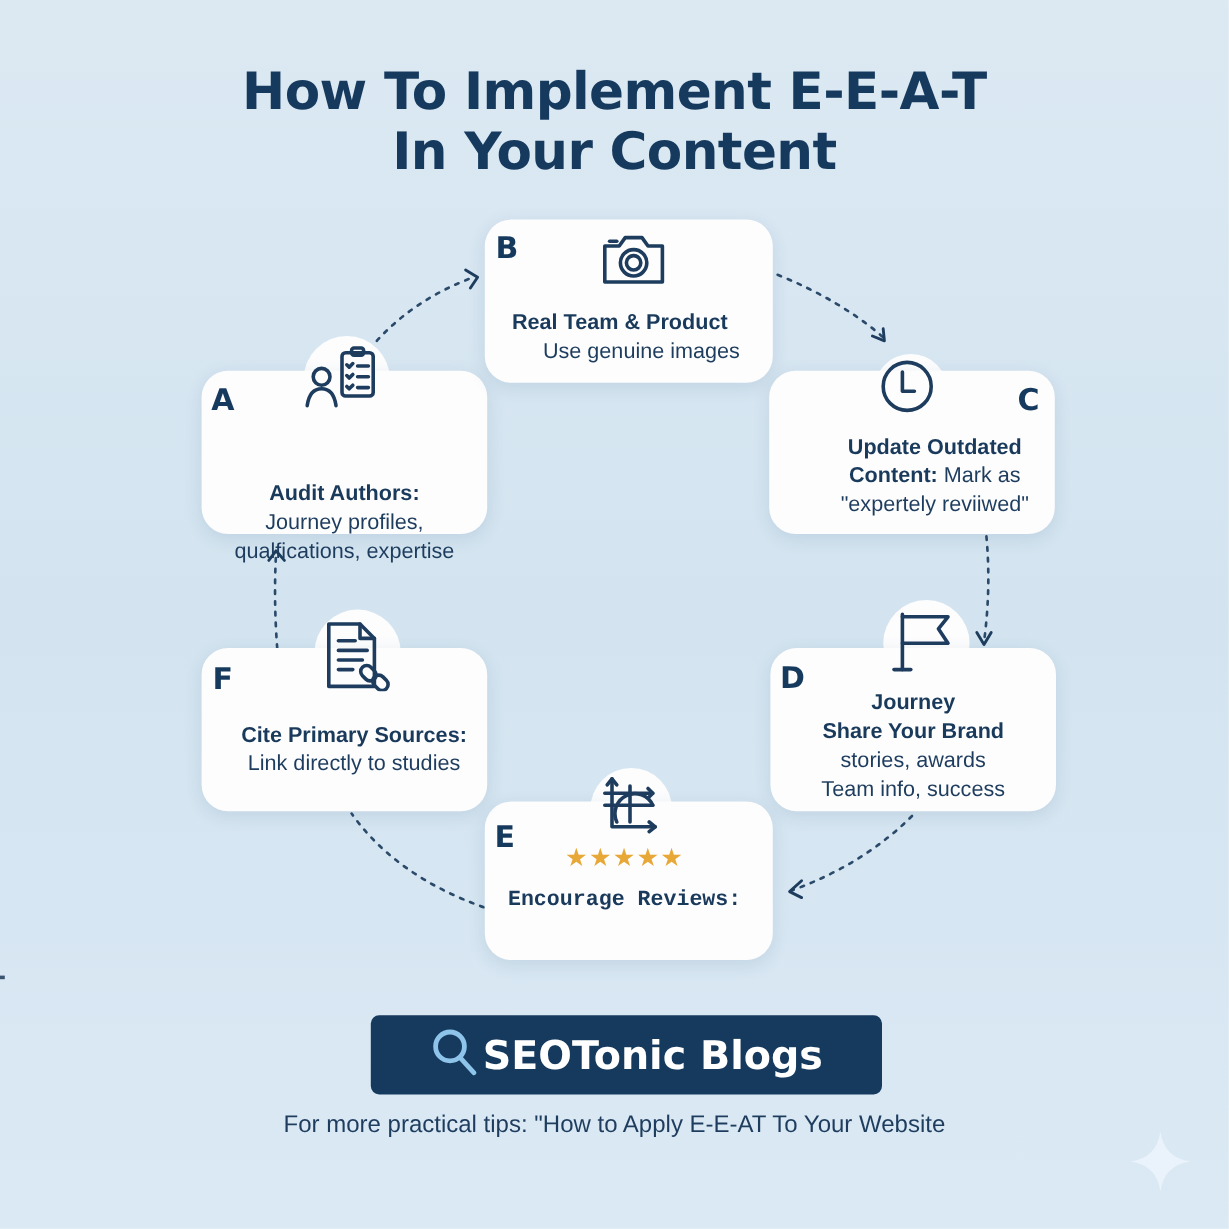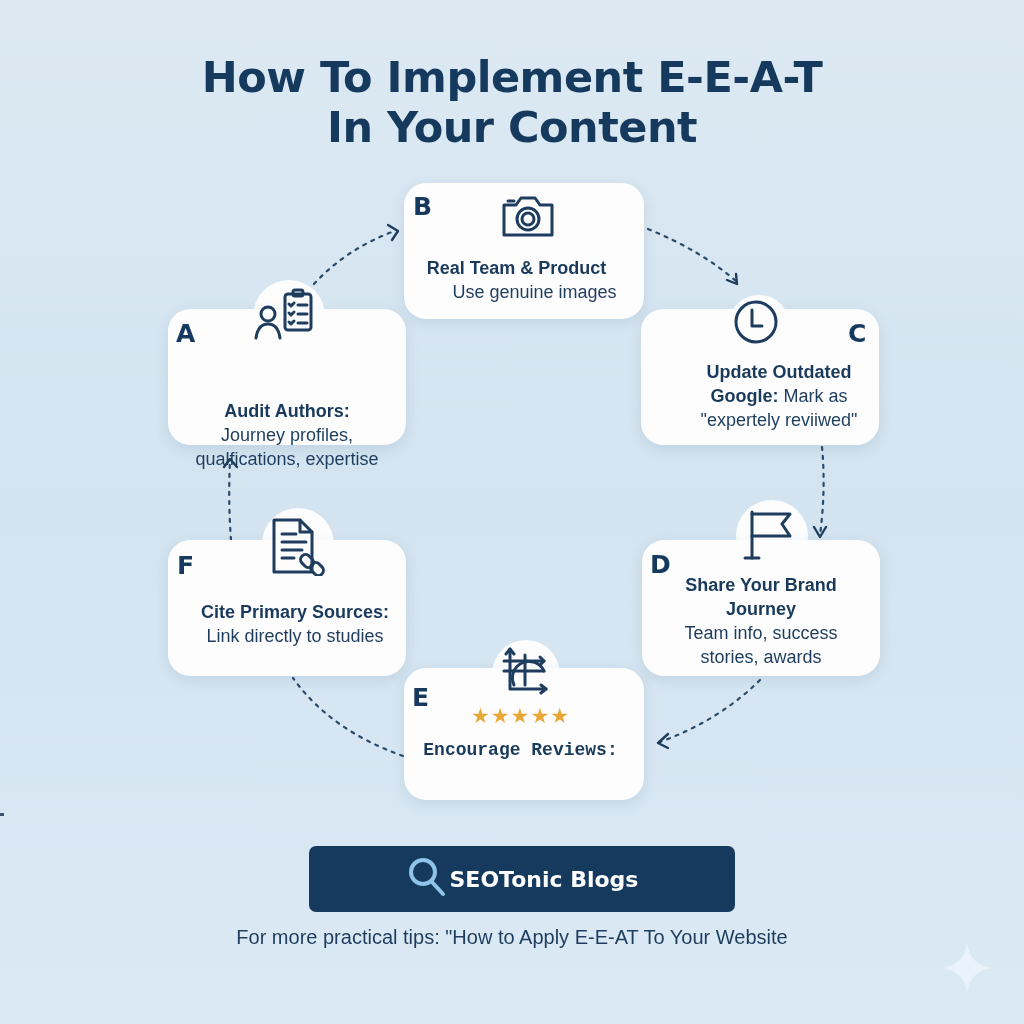--- a/index.html
+++ b/index.html
@@ -31,21 +31,21 @@
   .txt {
     position:absolute; text-align:center; font-size:18px; line-height:24px; color:#1e3d5e;
   }
   .txt .h { font-weight:bold; color:#1a3a5c; }
   .arrow { position:absolute; left:0; top:0; }
   .brand {
     position:absolute; left:309px; top:846px; width:426px; height:66px;
     background:#163a5e; border-radius:7px; display:flex; align-items:center; justify-content:center;
   }
   .brand-text {
-    font-family:"DejaVu Sans", sans-serif; font-weight:bold; font-size:22px; color:#ffffff; 
+    font-family:"DejaVu Sans", sans-serif; font-weight:bold; font-size:33px; color:#ffffff; 
   }
   .footer {
     position:absolute; left:0; top:926px; width:1024px; text-align:center;
     font-size:20px; color:#1e3d5e;
   }
   .sparkle { position:absolute; left:942px; top:943px; }
   .edge-mark { position:absolute; left:0; top:813px; width:4px; height:3px; background:#3a5470; }
 </style>
 </head>
 <body>
@@ -121,41 +121,41 @@
   <div class="card" style="left:641px;top:309px;width:238px;height:136px;"></div>
   <div class="letter" style="left:848px;top:319px;">C</div>
   <div class="icon" style="left:732px;top:298px;">
     <svg width="48" height="48" viewBox="0 0 48 48" fill="none" stroke="#1e3d5e" stroke-width="3" stroke-linecap="round" stroke-linejoin="round">
       <circle cx="24" cy="24" r="20"></circle>
       <path d="M20 12 v16 h10"></path>
     </svg>
   </div>
   <div class="txt" style="left:641px;top:360px;width:220px;margin-left:28px;">
     <div class="h">Update Outdated</div>
-    <div><span class="h">Google:</span><span> Mark as</span></div>
+    <div><span class="h">Content:</span><span> Mark as</span></div>
     <div>"expertely reviiwed"</div>
   </div>
 </div>
 
 <div>
   <div class="bump" style="left:736px;top:500px;width:72px;height:72px;"></div>
   <div class="card" style="left:642px;top:540px;width:238px;height:136px;"></div>
   <div class="letter" style="left:650px;top:550px;">D</div>
   <div class="icon" style="left:742px;top:508px;">
     <svg width="52" height="56" viewBox="0 0 52 56" fill="none" stroke="#1e3d5e" stroke-width="3" stroke-linecap="round" stroke-linejoin="round">
       <path d="M10 4 v46"></path>
       <path d="M3 50 h14"></path>
       <path d="M10 6 h38 l-8 10 l8 12 h-38"></path>
     </svg>
   </div>
   <div class="txt" style="left:642px;top:573px;width:238px;">
+    <div class="h">Journey</div>
     <div class="h">Share Your Brand</div>
-    <div class="h">Journey</div>
+    <div>stories, awards</div>
     <div>Team info, success</div>
-    <div>stories, awards</div>
   </div>
 </div>
 
 <div>
   <div class="bump" style="left:492px;top:640px;width:68px;height:68px;"></div>
   <div class="card" style="left:404px;top:668px;width:240px;height:132px;"></div>
   <div class="letter" style="left:412px;top:683px;">E</div>
   <div class="icon" style="left:500px;top:645px;">
     <svg width="50" height="50" viewBox="0 0 50 50" fill="none" stroke="#1e3d5e" stroke-width="3" stroke-linecap="round" stroke-linejoin="round">
       <path d="M10 4 v40 h36"></path>

